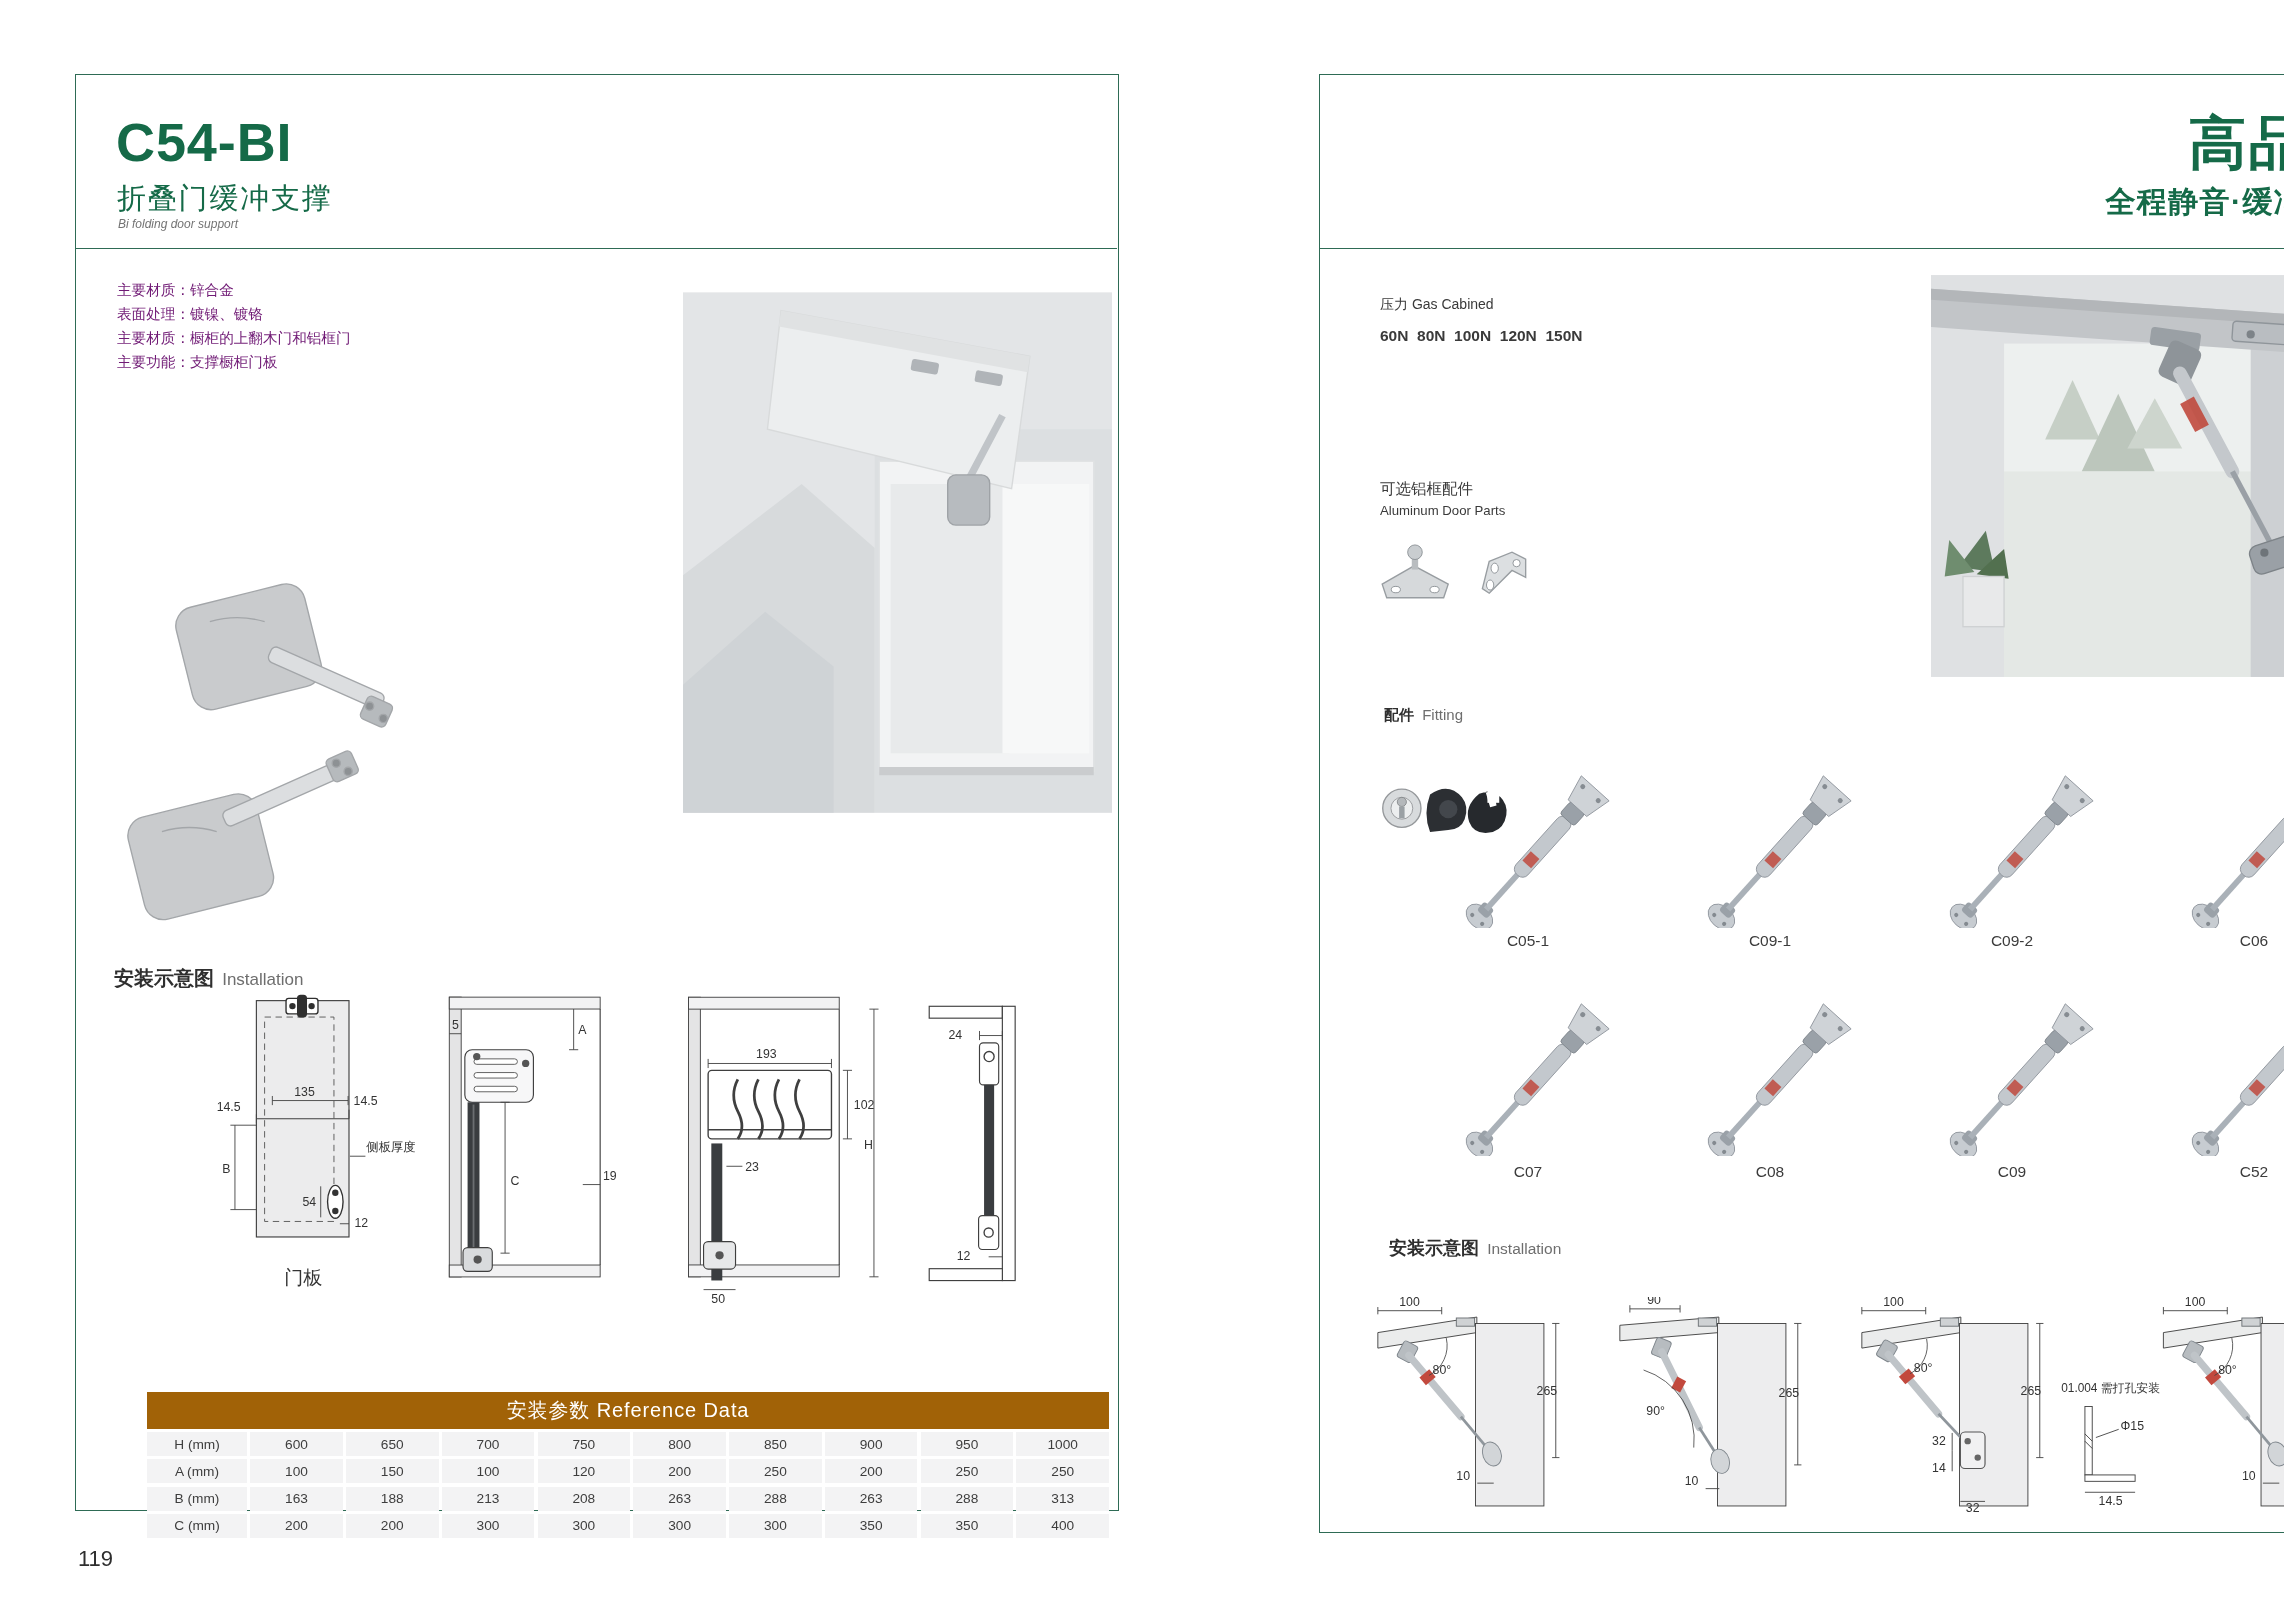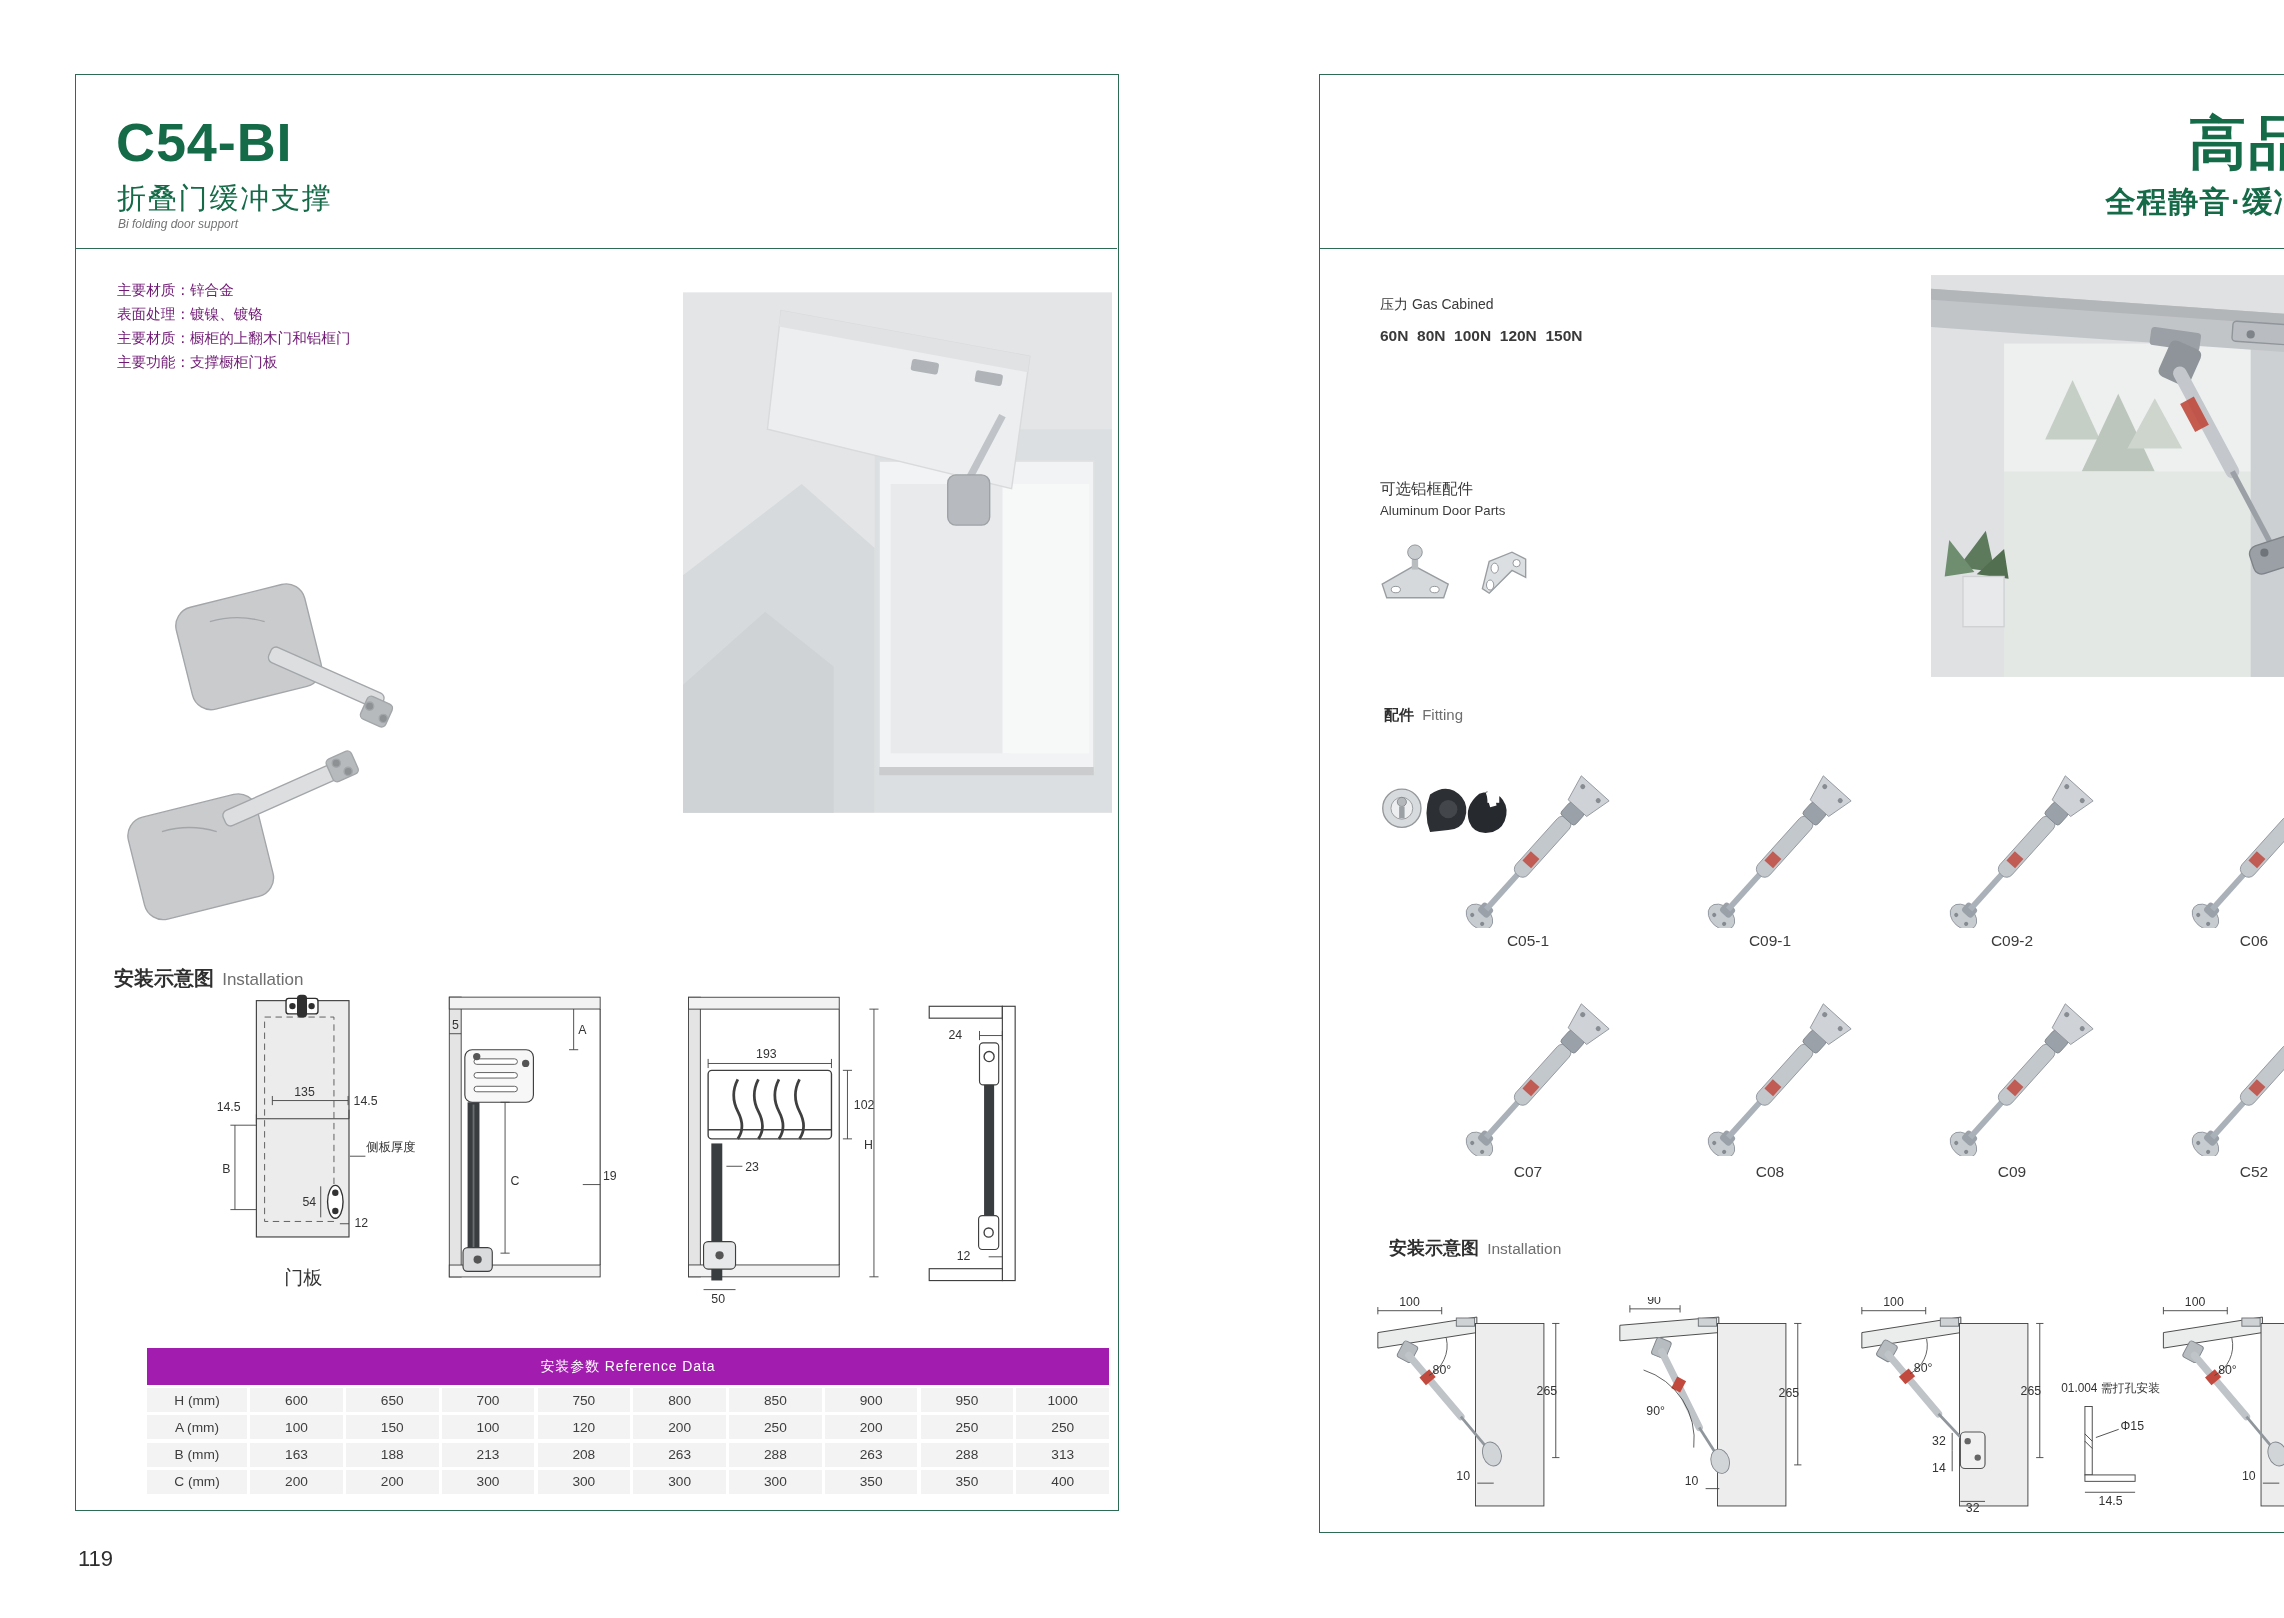--- a/index.html
+++ b/index.html
@@ -17,22 +17,22 @@
   .sec-title-cn{font-size:20px;color:#2f2f2f;font-weight:600;}
   .sec-title-en{font-size:17px;color:#6e6e6e;margin-left:8.2px;font-weight:400;}
   .rtitle{font-size:58px;font-weight:800;letter-spacing:1.8px;}
   .rsub{font-size:30px;font-weight:700;letter-spacing:1.4px;}
   .plabel{font-size:15.5px;color:#3c3c3c;text-align:center;width:196px;}
   .pagenum{font-size:22px;color:#2e2e2e;}
   .pre{white-space:pre;}
   
   .ref-table{position:absolute;left:147px;top:1348px;width:962px;display:grid;
              grid-template-columns:100px repeat(9,1fr);gap:3.2px;}
-  .thead{grid-column:1/-1;height:37px;background:#a21caf;color:#fff;font-size:14px;
-         display:flex;align-items:center;justify-content:center;letter-spacing:0.9px;}
+  .thead{grid-column:1/-1;height:37px;background:#a16207;color:#fff;font-size:20px;
+         display:flex;align-items:center;justify-content:center;letter-spacing:0.9px;margin-top:44px;}
   .tcell{height:24px;background:#f3f3f4;display:flex;align-items:center;justify-content:center;
          font-size:13.7px;color:#3e3e3e;}
   svg text{font-family:"Liberation Sans","DejaVu Sans",sans-serif;fill:#333;}
   .dimtxt{font-size:27px;}
 </style>
 </head>
 <body>
 
 <div id="canvas">
 

